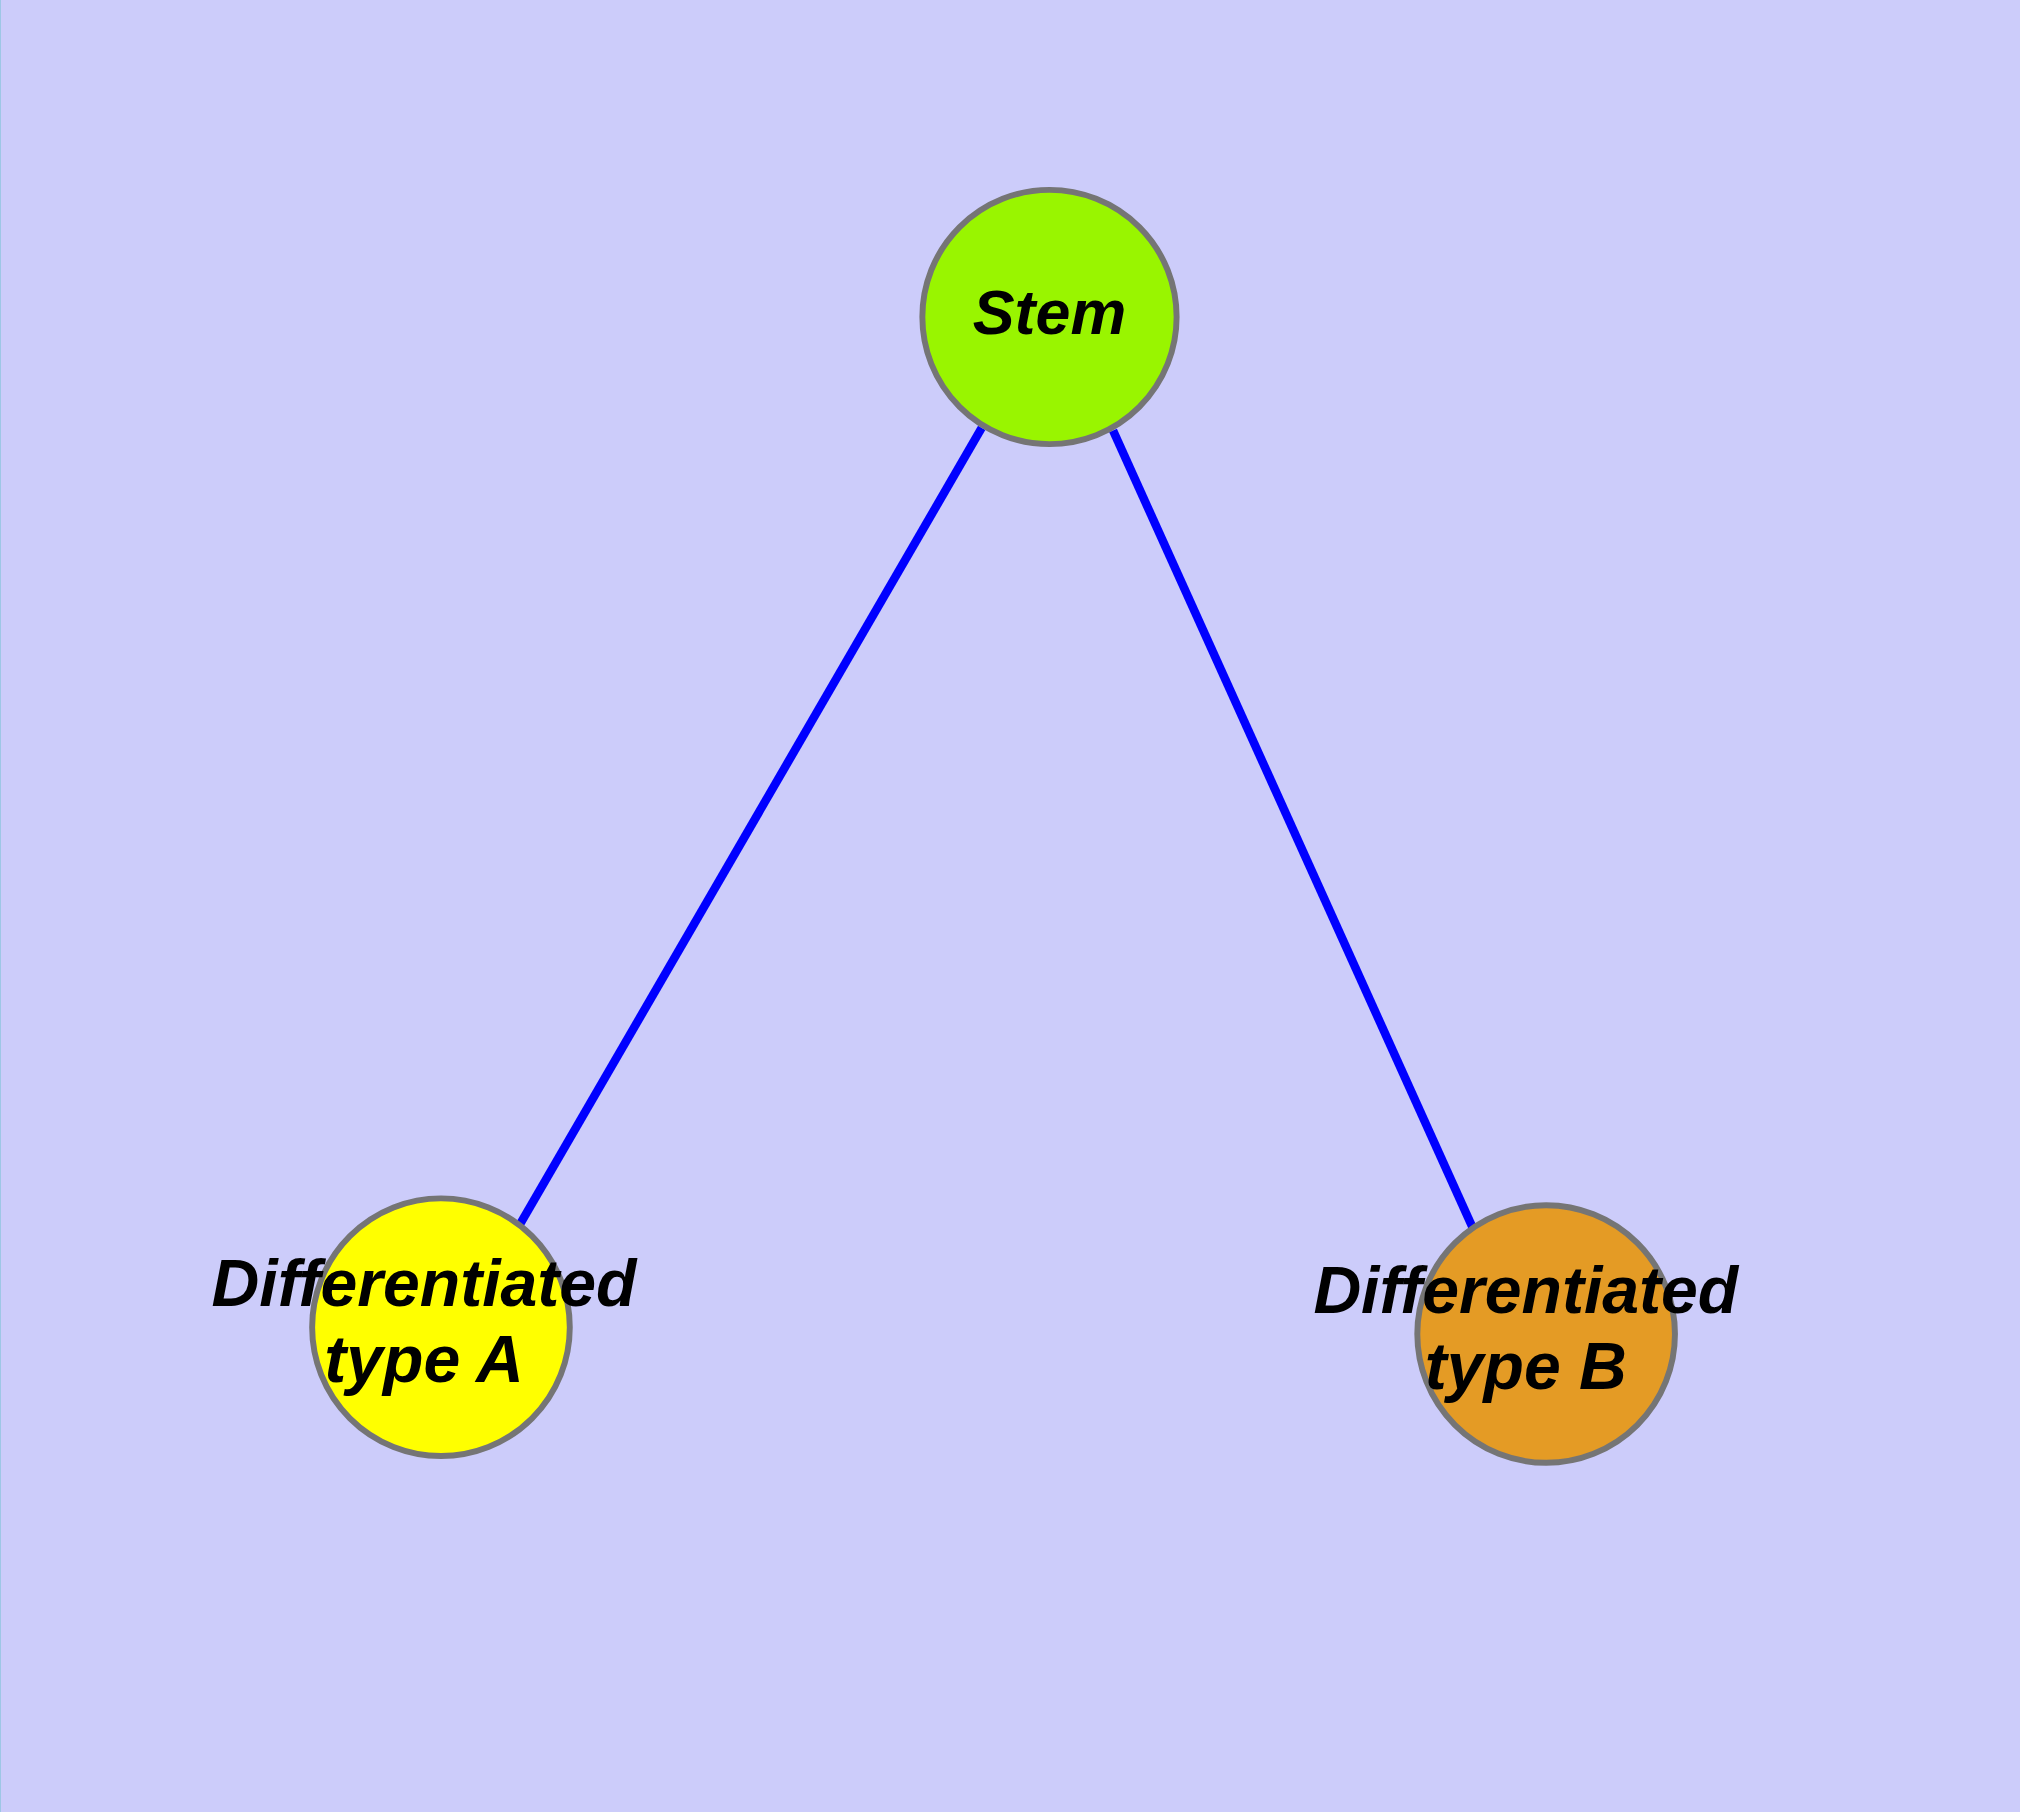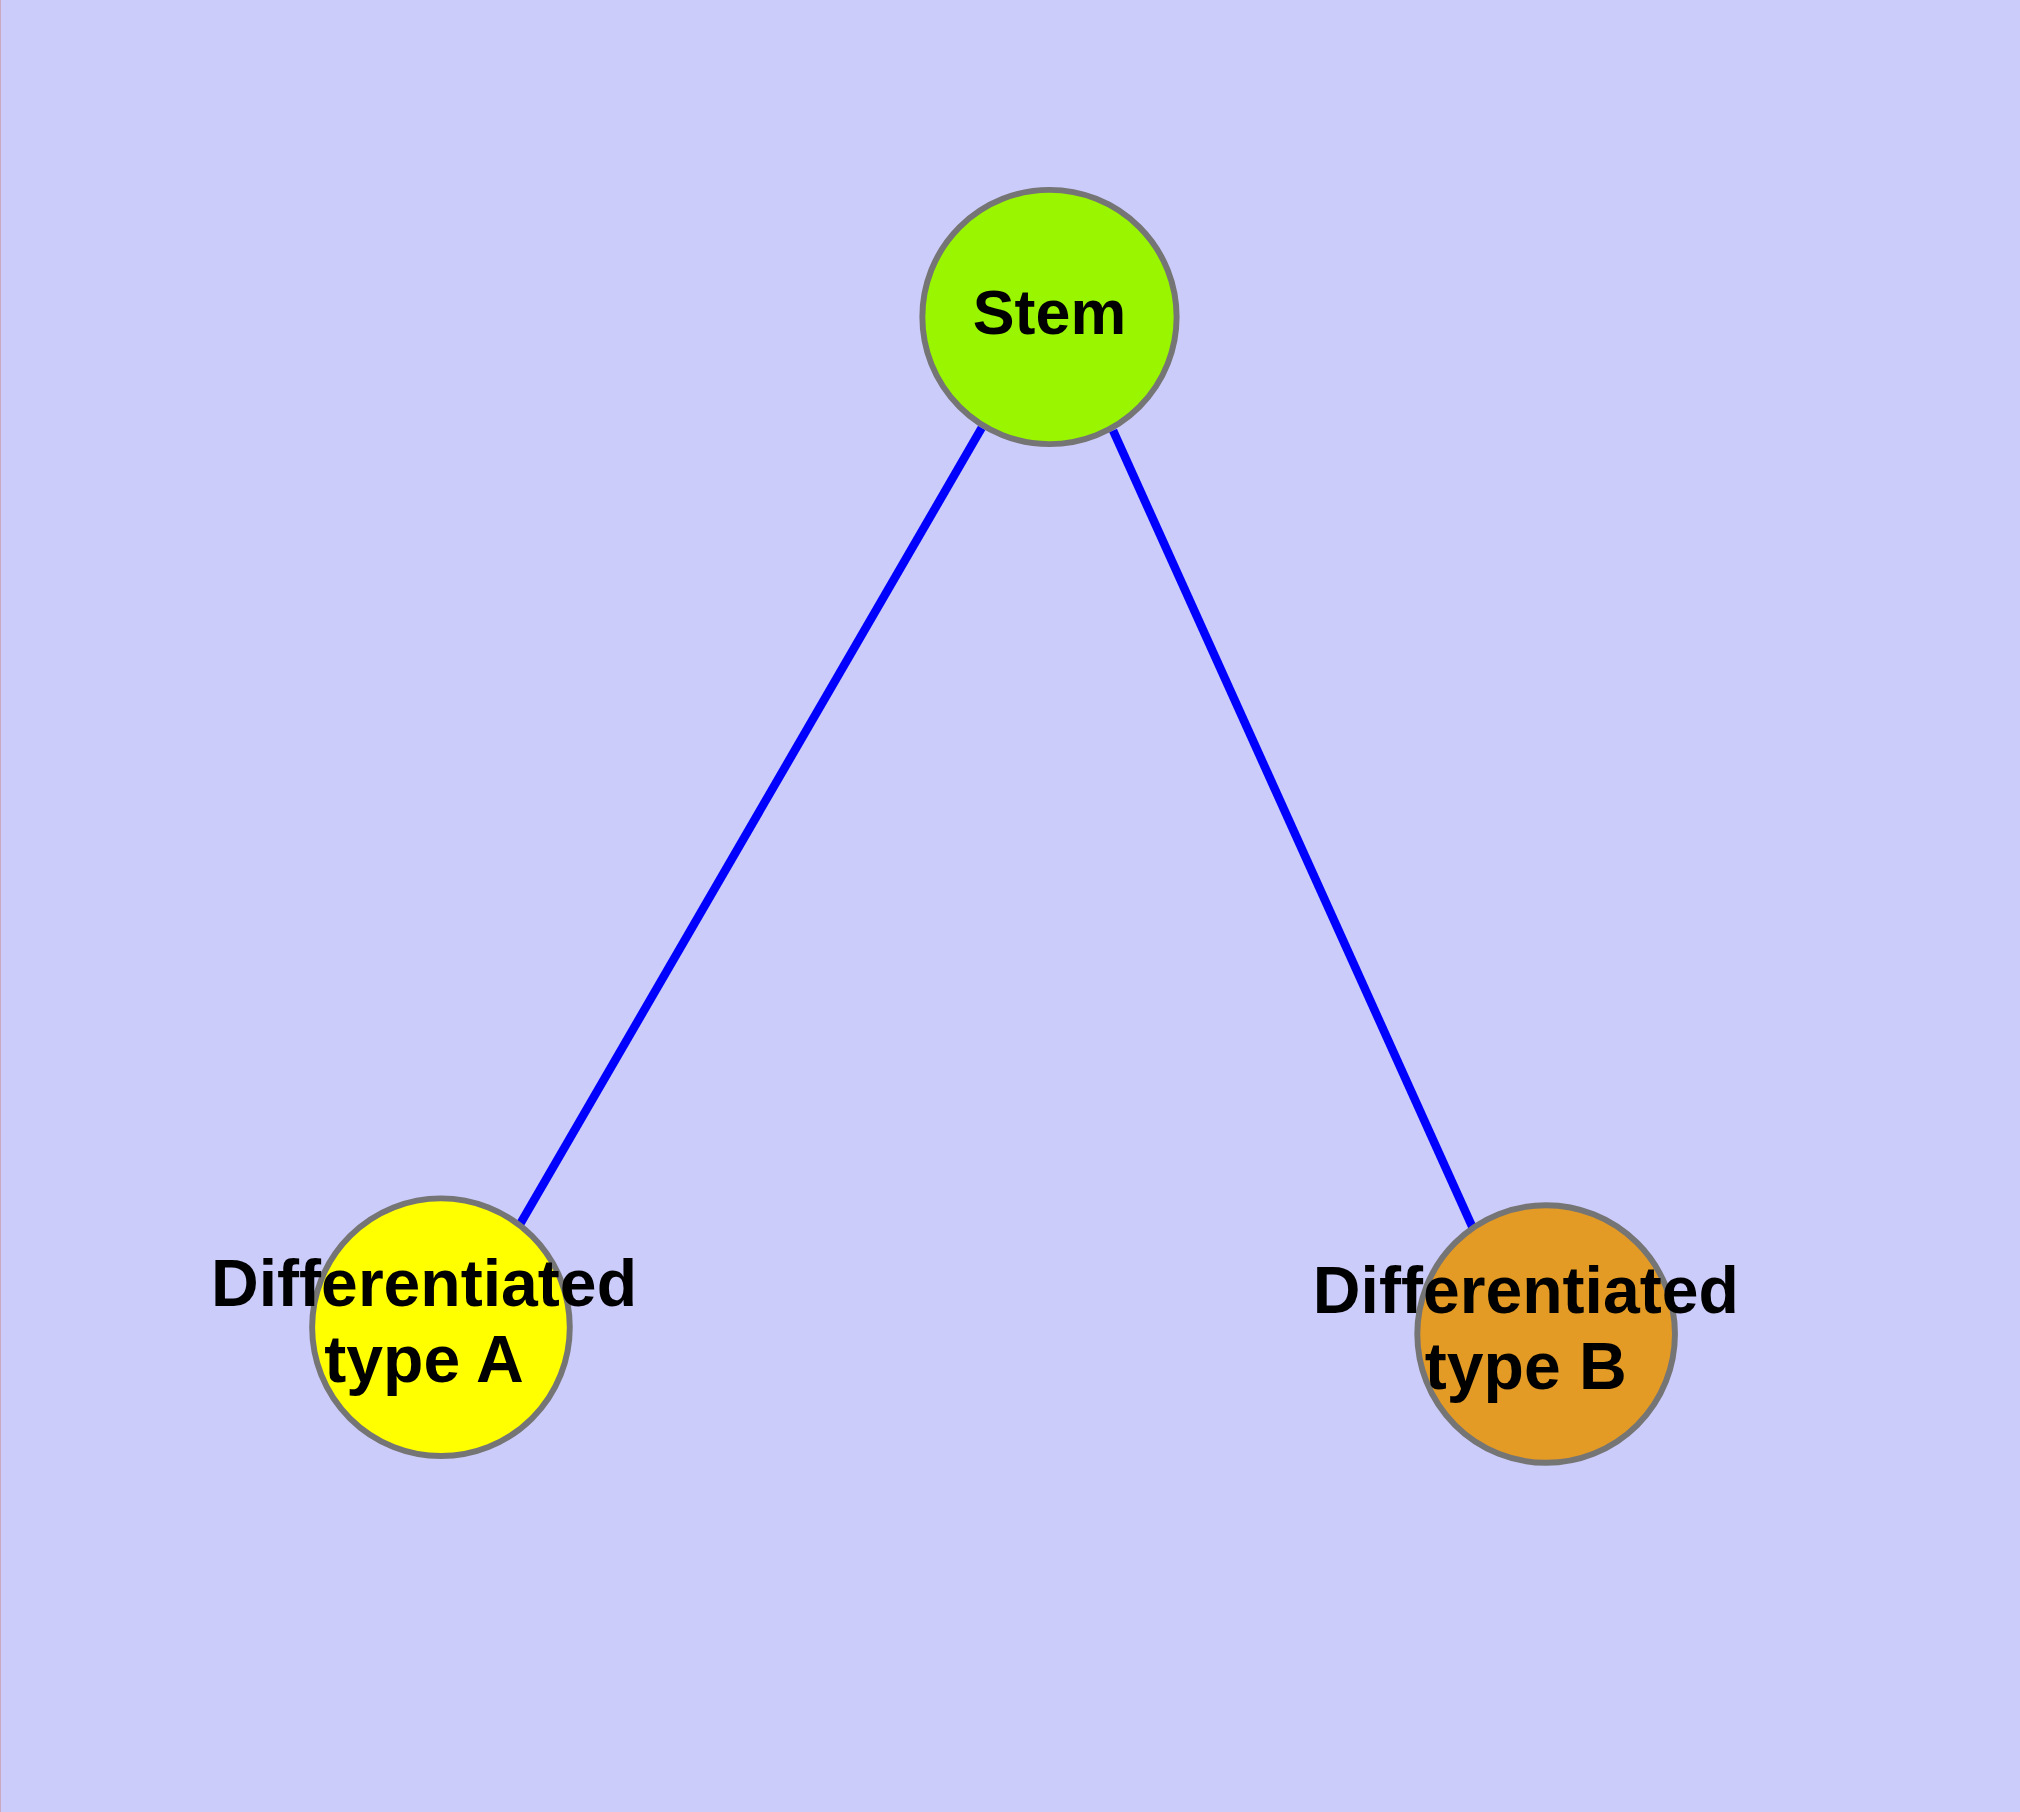--- a/index.html
+++ b/index.html
@@ -41,21 +41,21 @@
     font-size: 74px;
   }
   .node-label-diff {
     font-size: 78px;
   }
 </style>
 </head>
 <body>
 
 <div id="canvas-root" style="background: rgb(255, 255, 255);">
-  <div id="graph-surface" style="background: #c2410c;">
+  <div id="graph-surface" style="background: #14b8a6; font-style: italic;">
     <svg id="graph-svg" viewBox="0 0 2384 2138" xmlns="http://www.w3.org/2000/svg">
 
       <rect id="bg-rect" x="0" y="0" width="2384" height="2138" fill="#ccccfa"></rect>
 
       <g id="edge-layer">
         <line id="edge-0" x1="1158" y1="505" x2="613" y2="1445" stroke="#0000ff" stroke-width="10" stroke-linecap="butt"></line>
         <line id="edge-1" x1="1313" y1="508" x2="1738" y2="1450" stroke="#0000ff" stroke-width="10" stroke-linecap="butt"></line>
       </g>
 
       <g id="node-layer">

